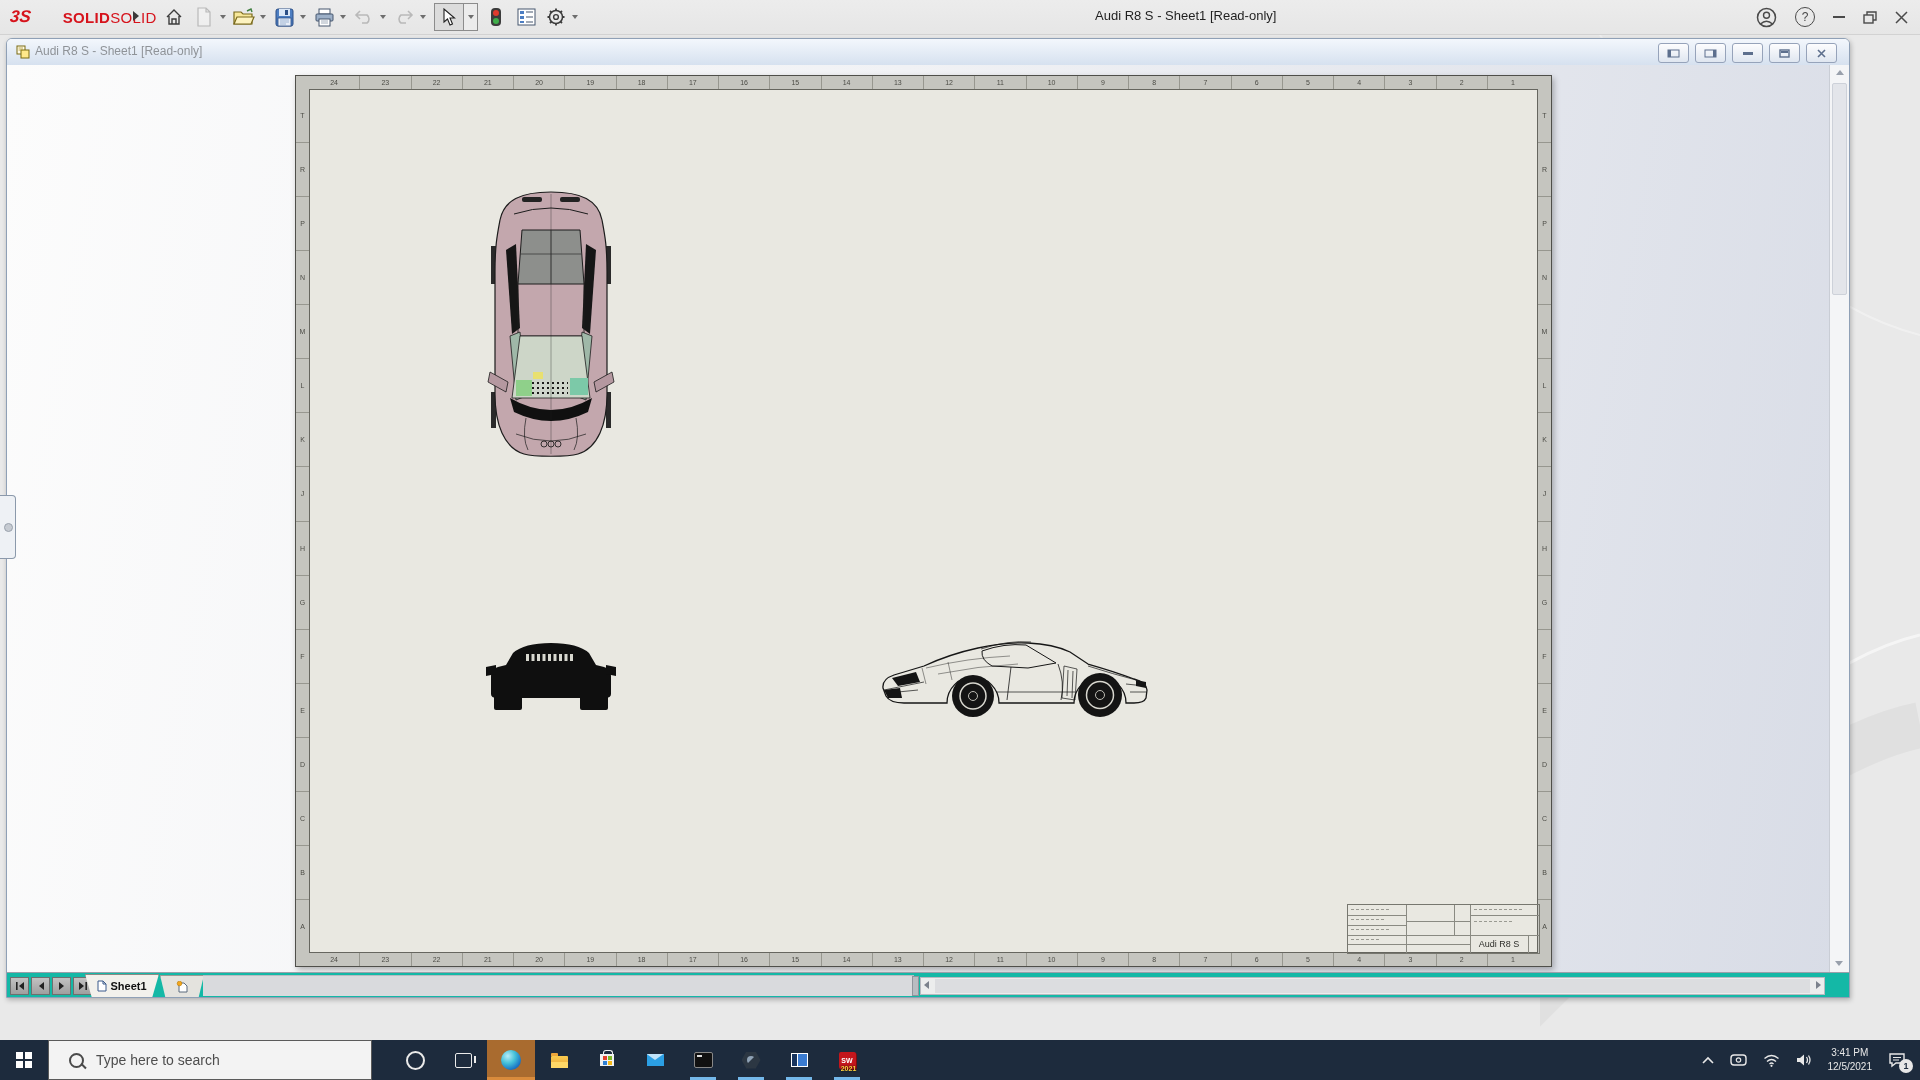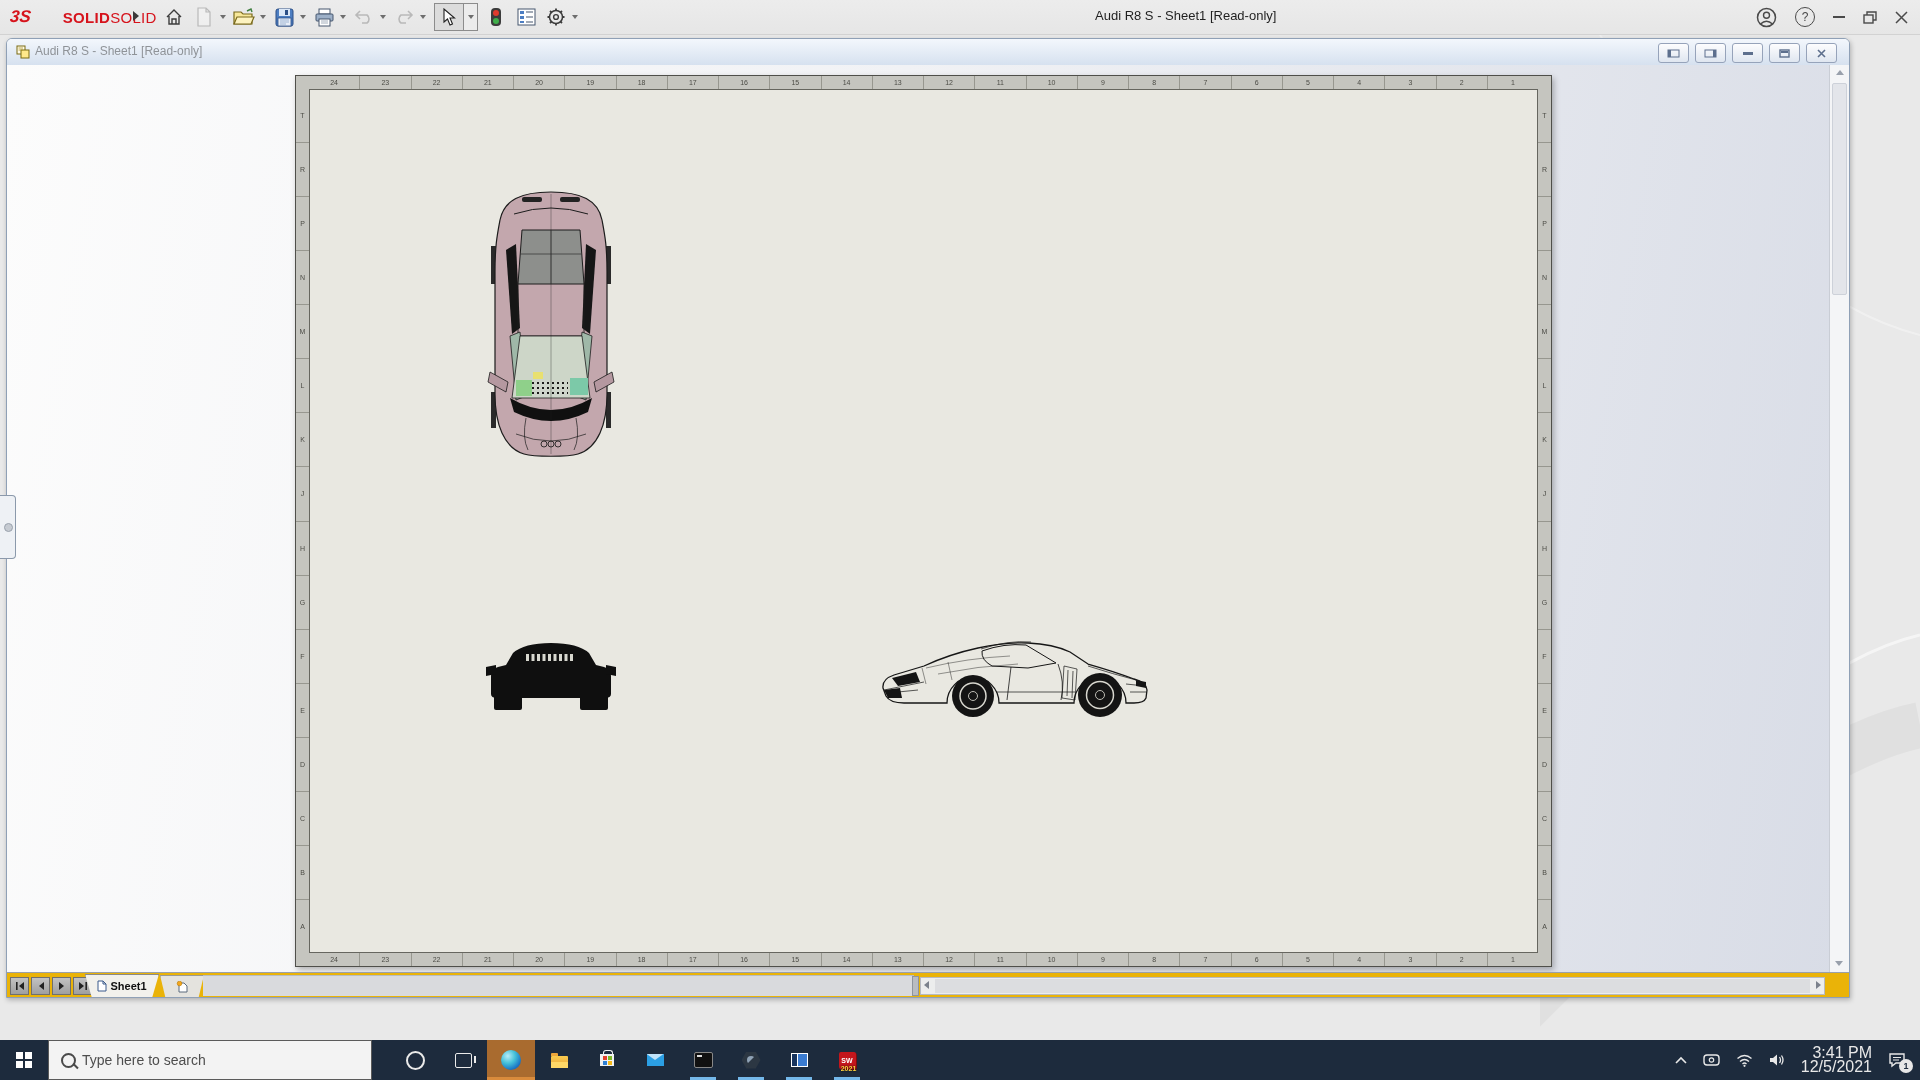--- a/index.html
+++ b/index.html
@@ -46,21 +46,21 @@
   .zone-h .zone-cell:first-child{border-left:none;}
   .zone-v .zone-cell{flex:1;display:flex;align-items:center;justify-content:center;font-size:7px;color:#4c4c46;border-top:1px solid #97978f;}
   .zone-v .zone-cell:first-child{border-top:none;}
   .sheet-inner{position:absolute;left:13px;top:13px;right:13px;bottom:13px;background:#e9e8e1;border:1px solid #66665f;}
   
   .tblock{position:absolute;left:1037px;top:814px;width:191px;height:48px;border:1px solid #77776f;}
   .tl{position:absolute;background:#8a8a82;}
   .scrib{position:absolute;background:repeating-linear-gradient(to right,#9a9a92 0 3px,transparent 3px 5px);height:1px;}
   .tname{position:absolute;left:122px;top:30px;width:58px;height:18px;display:flex;align-items:center;justify-content:center;font-size:9px;color:#2e2e2a;}
   
-  .docbottom{position:absolute;left:0;right:0;bottom:0;height:24px;background:#eab308;border-top:1px solid #9aa0aa;border-radius:0;}
+  .docbottom{position:absolute;left:0;right:0;bottom:0;height:24px;background:#14b8a6;border-top:1px solid #9aa0aa;border-radius:0;}
   .navbtns{position:absolute;left:3px;top:4px;display:flex;gap:2px;}
   .nbtn{width:17px;height:16px;background:linear-gradient(#c2c2c2,#9f9f9f);border:1px solid #6f6f6f;display:flex;align-items:center;justify-content:center;}
   .tab1{position:absolute;left:78px;top:1px;height:22px;width:72px;background:#f2f1ec;border:1px solid #8a8a84;border-bottom:none;clip-path:polygon(0 0,100% 0,91% 100%,9% 100%);display:flex;align-items:center;justify-content:center;gap:3px;font-size:11px;font-weight:bold;color:#111;}
   .tab2{position:absolute;left:153px;top:2px;height:21px;width:42px;background:#e4e3de;border:1px solid #9a9a94;border-bottom:none;clip-path:polygon(0 0,100% 0,88% 100%,12% 100%);display:flex;align-items:center;justify-content:center;}
   .tabstrip-rest{position:absolute;left:196px;top:2px;height:20px;right:935px;background:#d9dadd;border-top:1px solid #b8bcc2;}
   .splitter{position:absolute;left:905px;top:3px;width:5px;height:18px;background:#b9bcc1;border:1px solid #8f949c;}
   .hscroll{position:absolute;left:913px;top:4px;width:903px;height:16px;background:#eceded;border:1px solid #b7bac0;}
   .hthumb{position:absolute;left:14px;right:14px;top:1px;bottom:1px;background:#dcdde0;}
   .tri-l{width:0;height:0;border-right:5px solid #7c828c;border-top:4px solid transparent;border-bottom:4px solid transparent;position:absolute;left:3px;top:3px;}
   .tri-r{width:0;height:0;border-left:5px solid #7c828c;border-top:4px solid transparent;border-bottom:4px solid transparent;position:absolute;right:3px;top:3px;}
@@ -68,21 +68,21 @@
   .fmtab{position:absolute;left:0px;top:460px;width:15px;height:62px;background:#eef1f5;border:1px solid #8b99ab;border-left:none;border-radius:0 4px 4px 0;}
   .fmtab .dot{position:absolute;left:4px;top:27px;width:7px;height:7px;border-radius:50%;background:#c6cbd2;border:1px solid #9aa2ad;}
   
   .swoosh{position:absolute;right:0;top:0;width:380px;height:1005px;pointer-events:none;}
   
   .taskbar{position:absolute;left:0;top:1040px;width:1920px;height:40px;background:#1d2b3d;display:flex;align-items:stretch;color:#e8e8e8;}
   .tb-cell{width:48px;display:flex;align-items:center;justify-content:center;position:relative;flex:0 0 auto;}
   .tb-cell.open::after{content:"";position:absolute;left:11px;right:11px;bottom:0;height:3px;background:#74b8ea;}
   .tb-cell.edgeact{background:#a96b2f;}
   .tb-cell.edgeact::after{content:"";position:absolute;left:0;right:0;bottom:0;height:3px;background:#d98b3c;}
-  .search{width:324px;flex:0 0 auto;background:#f3f3f3;border:1px solid #5a5a5a;display:flex;align-items:center;gap:4px;padding:0 12px;box-sizing:border-box;}
+  .search{width:324px;flex:0 0 auto;background:#f3f3f3;border:1px solid #5a5a5a;display:flex;align-items:center;gap:10px;padding:0 20px;box-sizing:border-box;}
   .search input{border:none;background:transparent;outline:none;font-size:14px;color:#333;font-family:"Liberation Sans",sans-serif;width:240px;}
   .search input::placeholder{color:#4e4e4e;opacity:1;}
   .mag{width:11px;height:11px;border:2px solid #4a4a4a;border-radius:50%;position:relative;}
   .mag::after{content:"";position:absolute;left:9px;top:10px;width:7px;height:2px;background:#4a4a4a;transform:rotate(45deg);}
   .startgrid{display:grid;grid-template-columns:7px 7px;grid-template-rows:7px 7px;gap:2px;}
   .startgrid span{background:#fff;}
   .cortana{width:15px;height:15px;border:2px solid #eaeaea;border-radius:50%;}
   .taskview{width:15px;height:13px;border:1.6px solid #eaeaea;border-radius:2px;position:relative;}
   .taskview::after{content:"";position:absolute;right:-5px;top:2px;width:2px;height:7px;background:#eaeaea;}
   .edgeball{width:20px;height:20px;border-radius:50%;background:radial-gradient(circle at 34% 30%,#b9ecf7,#46c1d9 38%,#1b74c4 72%,#12468b);}
@@ -97,21 +97,21 @@
   .cmd{width:17px;height:14px;background:#111;border:1px solid #888;border-radius:2px;position:relative;}
   .cmd::after{content:"";position:absolute;left:2px;top:2px;width:5px;height:1.5px;background:#ddd;}
   .hexapp{width:19px;height:17px;clip-path:polygon(25% 0,75% 0,100% 50%,75% 100%,25% 100%,0 50%);background:#2c3743;display:flex;align-items:center;justify-content:center;}
   .hexapp span{width:8px;height:8px;border-radius:50%;background:#8fa2b5;clip-path:polygon(0 0,100% 0,0 100%);}
   .winapp{width:17px;height:14px;background:#fff;padding:1px;display:flex;gap:1px;box-sizing:border-box;}
   .winapp .l{width:5px;background:#17345e;}
   .winapp .r{flex:1;background:#3a7bd0;}
   .swicon{width:17px;height:17px;background:#c4161c;border-radius:2px;display:flex;align-items:center;justify-content:center;font-size:7px;font-weight:bold;color:#fff;position:relative;box-shadow:1px 1px 0 #7a0d10;}
   .swicon .yr{position:absolute;left:0;right:-3px;bottom:-3px;text-align:center;color:#ffd23e;font-size:7px;text-shadow:0 0 2px #000;}
   .tray{margin-left:auto;display:flex;align-items:center;gap:16px;padding-right:14px;}
-  .clock{font-size:16px;line-height:14px;text-align:right;}
+  .clock{font-size:10px;line-height:14px;text-align:center;}
   .badgewrap{position:relative;}
   .badge{position:absolute;right:-7px;bottom:-5px;width:14px;height:14px;border-radius:50%;background:#e8e8e8;color:#1d2b3d;font-size:9px;font-weight:bold;display:flex;align-items:center;justify-content:center;}
 </style>
 </head>
 <body>
 
 <div class="titlebar">
   <div class="brand">
     <span class="mark">3S</span>
     <span class="b1">SOLID</span>
@@ -453,20 +453,40 @@
             <line x1="118" y1="60" x2="197" y2="60" stroke="#161616" stroke-width=".7"></line>
             <path d="M48 36 Q90 26 132 24 M60 42 Q100 34 140 32" fill="none" stroke="#161616" stroke-width=".55" opacity=".8"></path>
             <path d="M14 46 L38 40 L42 50 L20 54 Z" fill="#141414"></path>
             <path d="M6 58 L46 50 M10 61 L40 58" stroke="#161616" stroke-width=".7"></path>
             <path d="M6 58 L22 56 L24 66 L10 66 Z" fill="#141414"></path>
             <path d="M210 34 Q235 42 258 48 M248 52 L267 54 M252 60 L268 60" fill="none" stroke="#161616" stroke-width=".7"></path>
             <path d="M258 48 L268 50 L268 56 L258 54 Z" fill="#141414"></path>
             <path d="M44 36 L48 52 M70 30 L74 48" fill="none" stroke="#161616" stroke-width=".6" opacity=".75"></path>
           </svg>
 
+          <div class="tblock">
+            <div class="tl" style="left:58px;top:0;width:1px;height:48px;"></div>
+            <div class="tl" style="left:106px;top:0;width:1px;height:30px;"></div>
+            <div class="tl" style="left:122px;top:0;width:1px;height:48px;"></div>
+            <div class="tl" style="left:0;top:10px;width:58px;height:1px;"></div>
+            <div class="tl" style="left:0;top:20px;width:58px;height:1px;"></div>
+            <div class="tl" style="left:0;top:30px;width:122px;height:1px;"></div>
+            <div class="tl" style="left:0;top:39px;width:122px;height:1px;"></div>
+            <div class="tl" style="left:58px;top:16px;width:64px;height:1px;"></div>
+            <div class="tl" style="left:122px;top:10px;width:69px;height:1px;"></div>
+            <div class="tl" style="left:122px;top:30px;width:69px;height:1px;"></div>
+            <div class="tl" style="left:180px;top:30px;width:1px;height:18px;"></div>
+            <div class="scrib" style="left:3px;top:4px;width:40px;"></div>
+            <div class="scrib" style="left:3px;top:14px;width:34px;"></div>
+            <div class="scrib" style="left:3px;top:24px;width:38px;"></div>
+            <div class="scrib" style="left:3px;top:34px;width:30px;"></div>
+            <div class="scrib" style="left:126px;top:4px;width:50px;"></div>
+            <div class="scrib" style="left:126px;top:16px;width:40px;"></div>
+            <div class="tname">Audi R8 S</div>
+          </div>
 
         </div>
       </div>
 
       <div class="vscroll">
         <div class="tri-up"></div>
         <div class="vthumb"></div>
         <div class="tri-dn"></div>
       </div>
     </div>

